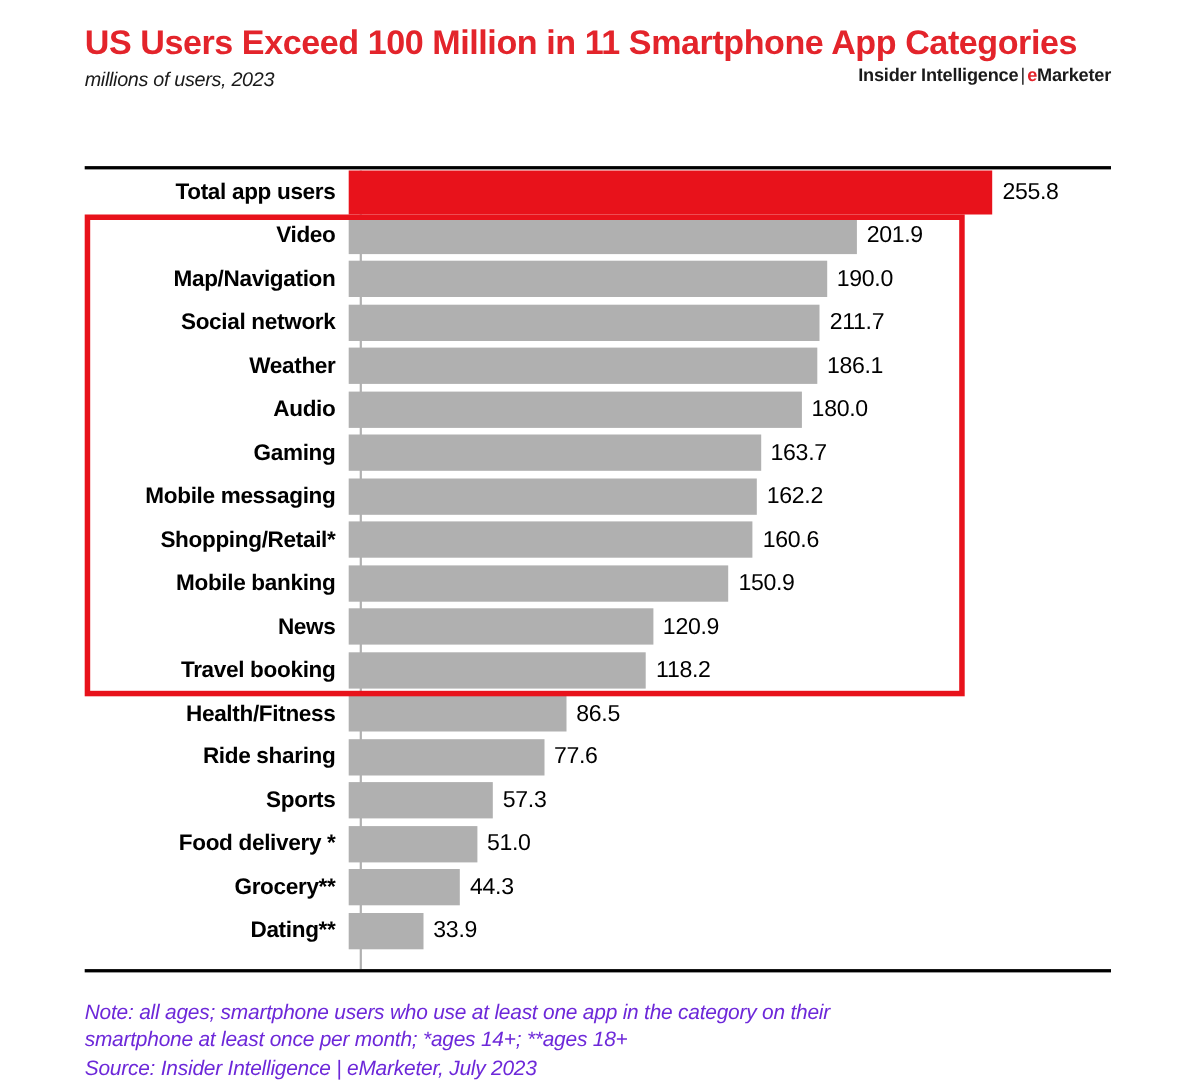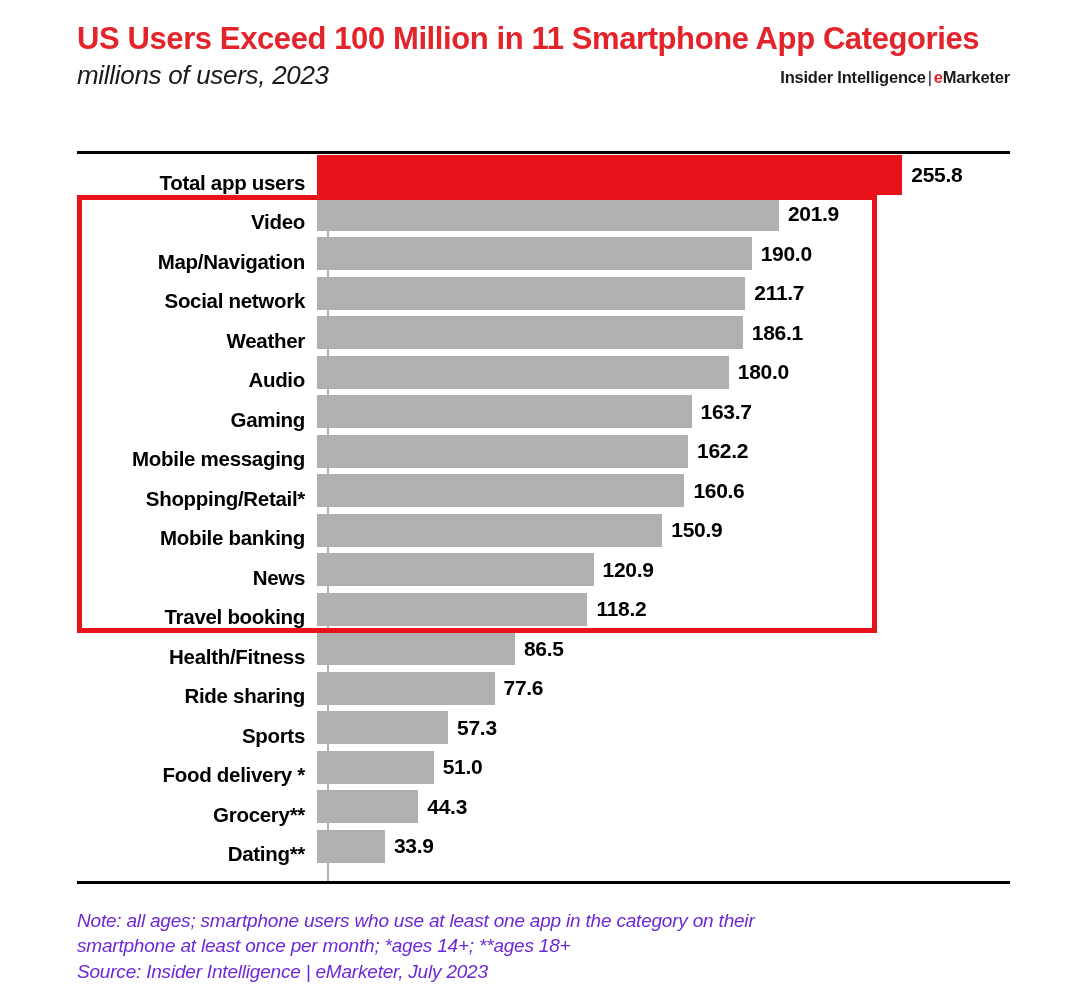--- a/index.html
+++ b/index.html
@@ -41,21 +41,21 @@
     margin: 0;
     max-width: 910px;
   }
   .subtitle-row {
     display: flex;
     align-items: flex-end;
     justify-content: space-between;
     margin-top: 3px;
   }
   .chart-subtitle {
-    font-size: 26px;
+    font-size: 18px;
     font-style: italic;
     font-weight: normal;
     color: #1a1a1a;
     letter-spacing: -0.3px;
     white-space: nowrap;
   }
   .brand {
     font-size: 16.5px;
     font-weight: bold;
     color: #1a1a1a;
@@ -110,21 +110,21 @@
   .rows {
     position: absolute;
     left: 0;
     top: 0;
     width: 933px;
   }
   .row {
     position: relative;
     height: 39.5px;
     display: flex;
-    align-items: flex-end;
+    align-items: center;
   }
   .row-label {
     width: 240px;
     flex: 0 0 240px;
     text-align: right;
     padding-right: 12px;
     box-sizing: border-box;
     font-size: 20.5px;
     font-weight: bold;
     color: #000000;
@@ -142,21 +142,21 @@
     height: 33px;
     background: #b0b0b0;
     flex: 0 0 auto;
   }
   .bar.total {
     background: #E8121B;
     height: 39.5px;
   }
   .bar-value {
     font-size: 21px;
-    font-weight: bold;
+    font-weight: normal;
     color: #000000;
     padding-left: 9px;
     white-space: nowrap;
     letter-spacing: -0.3px;
   }
 
   
   .highlight-box {
     position: absolute;
     left: 0px;

